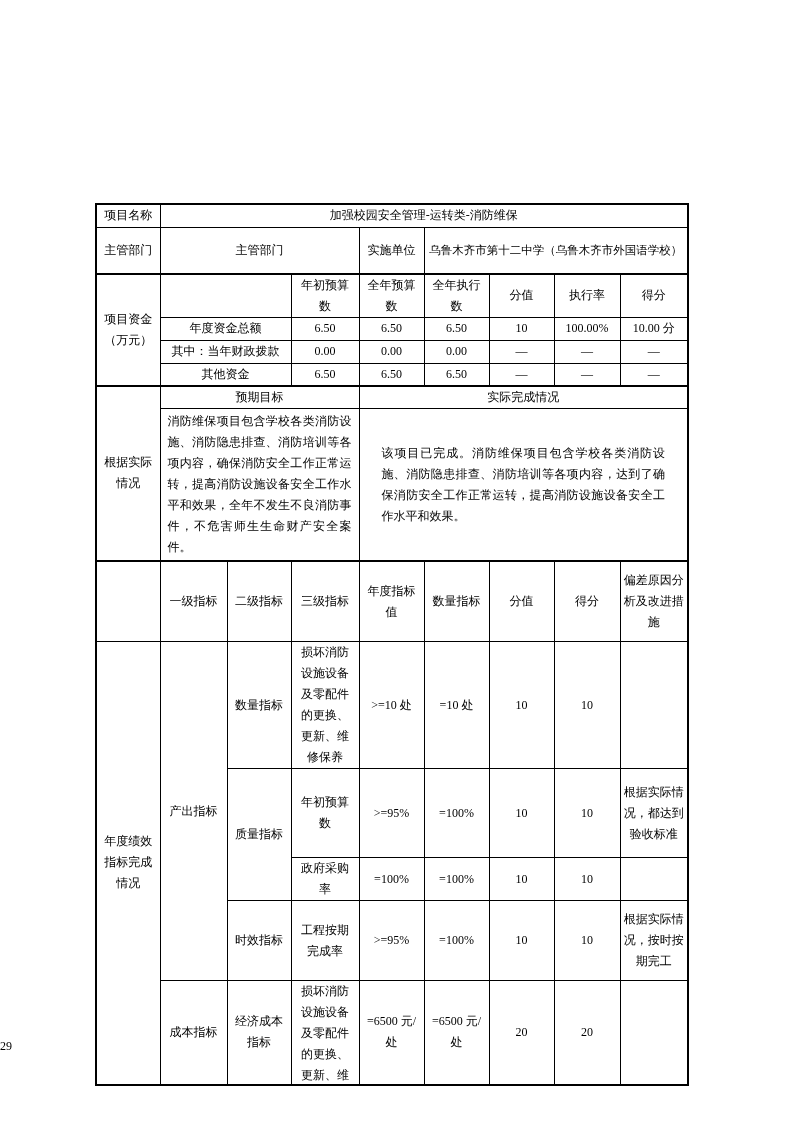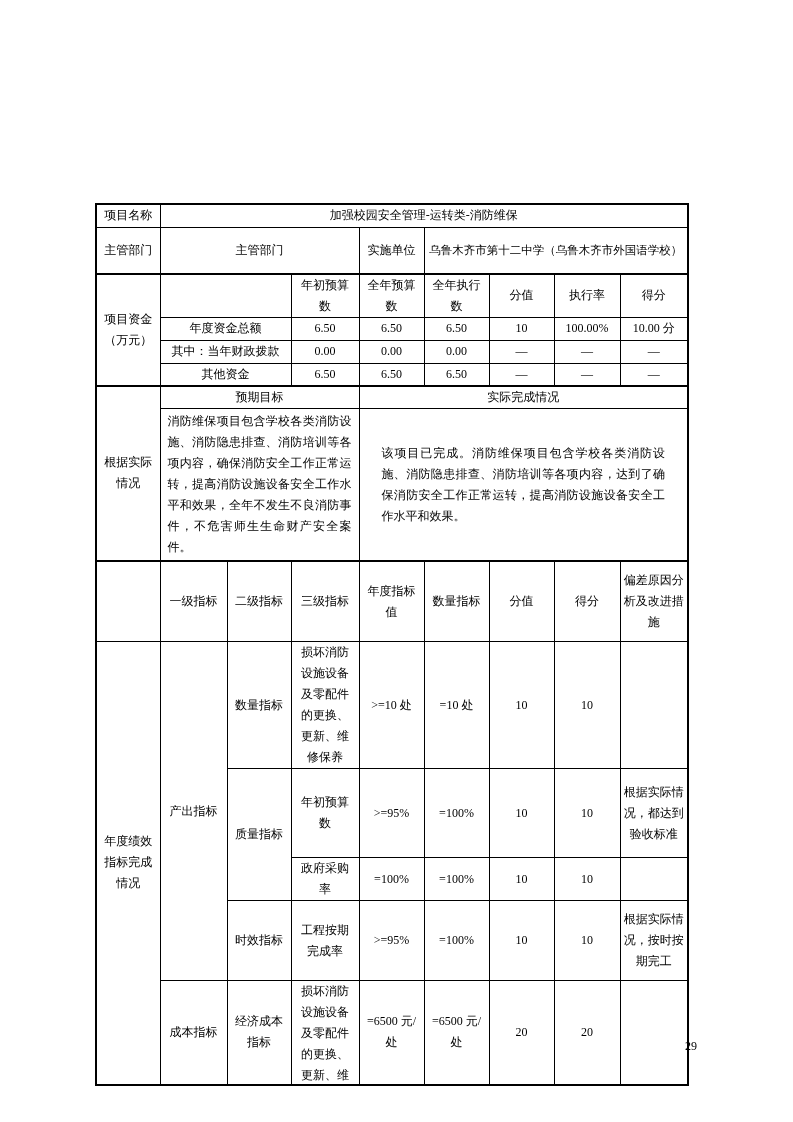--- a/index.html
+++ b/index.html
@@ -15,21 +15,21 @@
   td{
     border:1px solid #000;font-size:12px;line-height:21px;
     text-align:center;vertical-align:middle;padding:0 4px;overflow:hidden;
   }
   tr.thick-top td{border-top-width:2px;}
   td.goal-expected{text-align:justify;text-justify:inter-ideograph;vertical-align:top;padding:2px 7px;}
   td.goal-actual{text-align:justify;text-justify:inter-ideograph;vertical-align:middle;padding:2px 22px;border-radius:18px;}
   td.school{white-space:nowrap;font-size:11.5px;padding:12px 2px;border-radius:7px;}
   td.dev{padding:8px 3px;}
   .clip{max-height:102px;overflow:hidden;}
-  .page-num{position:absolute;left:0;top:1039px;width:697px;text-align:right;font-size:12px;}
+  .page-num{position:absolute;left:0;top:1039px;width:697px;text-align:left;font-size:12px;}
 </style>
 </head>
 <body>
 
 <div class="title-block">
 </div>
 
 <div class="tbl-wrap">
 <table>
   <colgroup>

